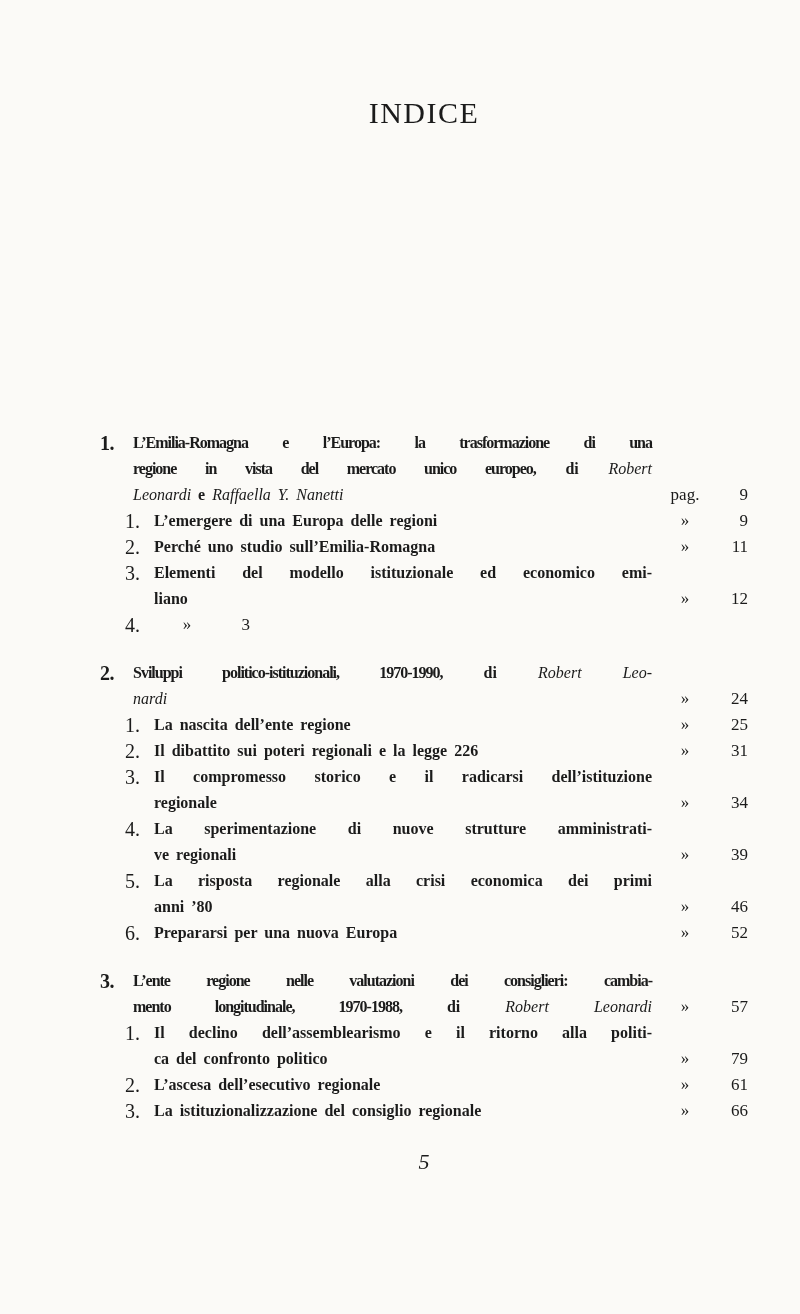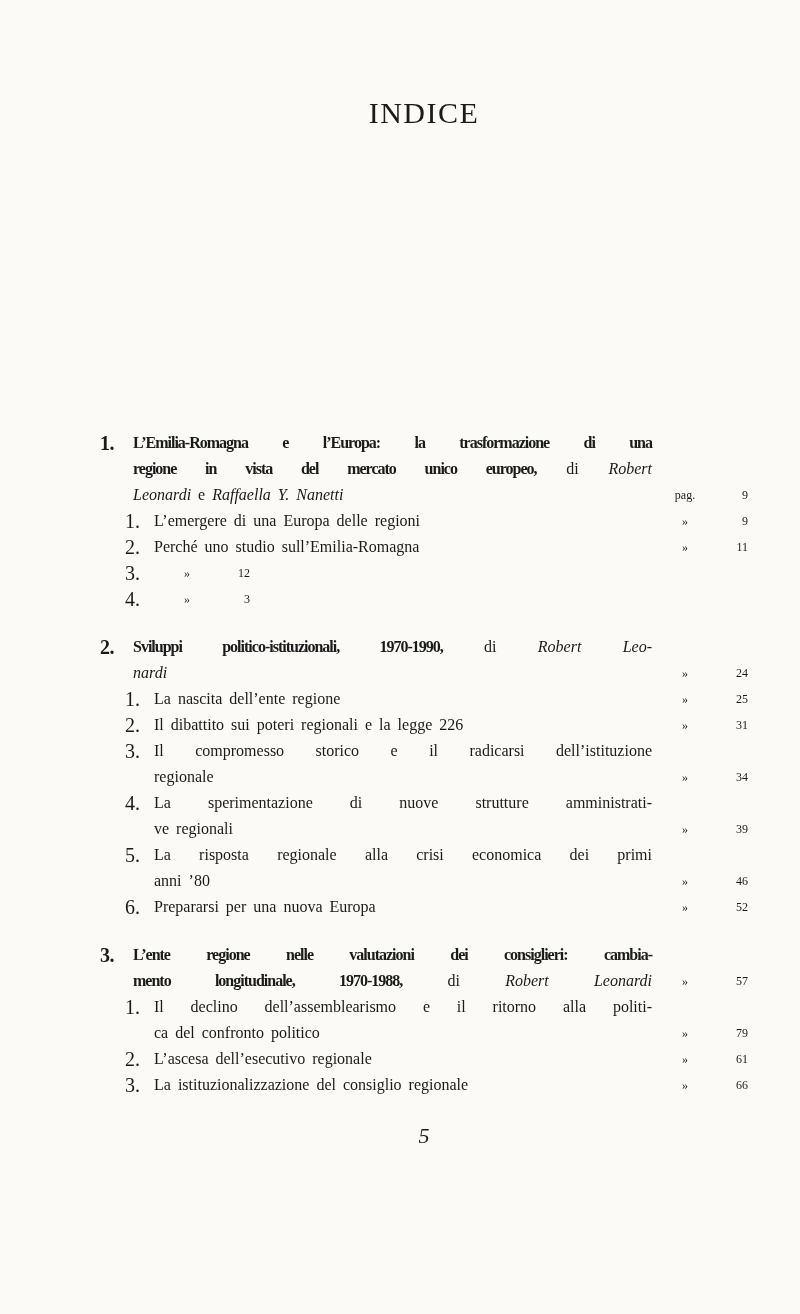--- a/index.html
+++ b/index.html
@@ -34,27 +34,27 @@
   .line{
     font-size:16px;
     line-height:26px;
     word-spacing:3px;
     text-align:left;
     white-space:normal;
   }
   .line.j{text-align:justify;text-align-last:justify;}
   .sb{font-weight:bold;letter-spacing:-1px;}
   .si{font-style:italic;}
-  .sr{font-style:normal;font-weight:normal;}
+  .sr{font-style:normal;font-weight:bold;}
   .pageref{
     flex:0 0 96px;
     width:96px;
     align-self:flex-end;
     display:flex;
-    font-size:12px;
+    font-size:17px;
     line-height:26px;
     font-weight:normal;
   }
   .plabel{flex:1;text-align:center;}
   .pnum{flex:0 0 30px;text-align:right;}
   .folio{
     margin-top:25px;
     text-align:center;
     font-style:italic;
     font-size:22px;
@@ -94,20 +94,24 @@
         <div class="lines">
           <div class="line"><span class="sr">Perché uno studio sull’Emilia-Romagna</span></div>
         </div>
         <div class="pageref">
           <span class="plabel">»</span>
           <span class="pnum">11</span>
         </div>
       </div>
       <div class="entry sub">
         <div class="num">3.</div>
+        <div class="lines">
+          <div class="line j"><span class="sr">Elementi del modello istituzionale ed economico emi-</span></div>
+          <div class="line"><span class="sr">liano</span></div>
+        </div>
         <div class="pageref">
           <span class="plabel">»</span>
           <span class="pnum">12</span>
         </div>
       </div>
       <div class="entry sub">
         <div class="num">4.</div>
         <div class="pageref">
           <span class="plabel">»</span>
           <span class="pnum">3</span>

